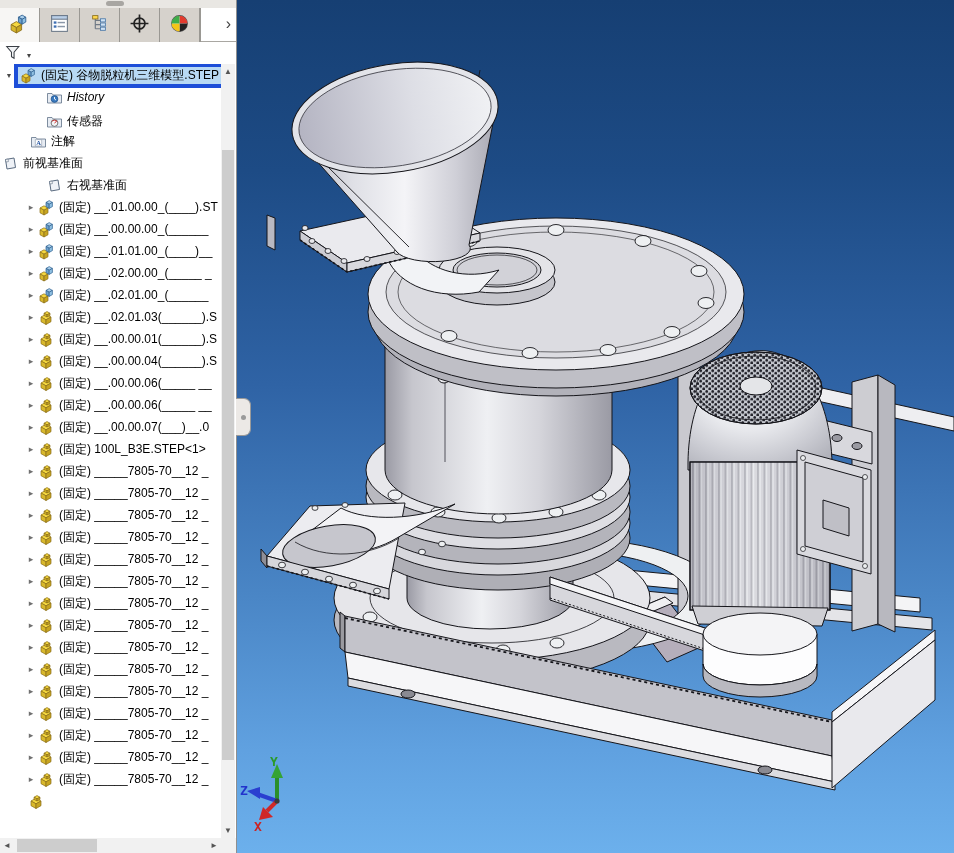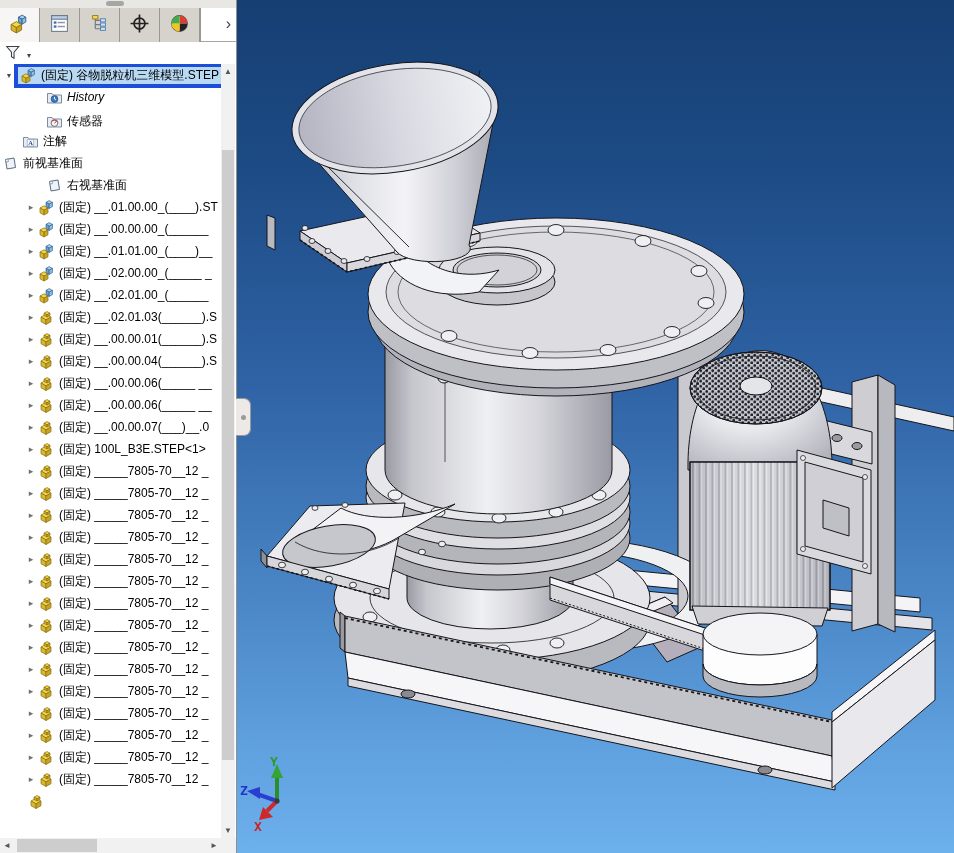--- a/index.html
+++ b/index.html
@@ -154,21 +154,21 @@
           <span class="ticon">
             <svg viewBox="0 0 17 17">
               <path d="M1.5,4.5 L6,4.5 L7.2,6 L15.5,6 L15.5,14 L1.5,14 Z" fill="#e7ecf3" stroke="#5f7288" stroke-width=".8"></path>
               <circle cx="8.5" cy="10" r="3.4" fill="#f3f5f7" stroke="#444" stroke-width=".7"></circle>
               <path d="M8.5,10 L10.6,8.2" stroke="#cc2222" stroke-width="1"></path>
               <path d="M5.8,8.6 A3.4,3.4 0 0 1 11.2,8.6" stroke="#cc2222" stroke-width=".8" fill="none"></path>
             </svg>
           </span>
           <span class="lbl">传感器</span>
         </div>
-        <div class="trow" style="padding-left: 20px;">
+        <div class="trow" style="padding-left: 28px;">
           <span class="ticon">
             <svg viewBox="0 0 17 17">
               <path d="M1.5,4.5 L6,4.5 L7.2,6 L15.5,6 L15.5,14 L1.5,14 Z" fill="#e7ecf3" stroke="#5f7288" stroke-width=".8"></path>
               <rect x="5.2" y="6.8" width="6.6" height="6.2" fill="#fff" stroke="#8a97a8" stroke-width=".6"></rect>
               <text x="8.5" y="12.2" font-size="6.5" font-weight="bold" fill="#1d4f9e" text-anchor="middle" font-family="Liberation Serif,serif">A</text>
             </svg>
           </span>
           <span class="lbl">注解</span>
         </div>
         <div class="trow" style="">

